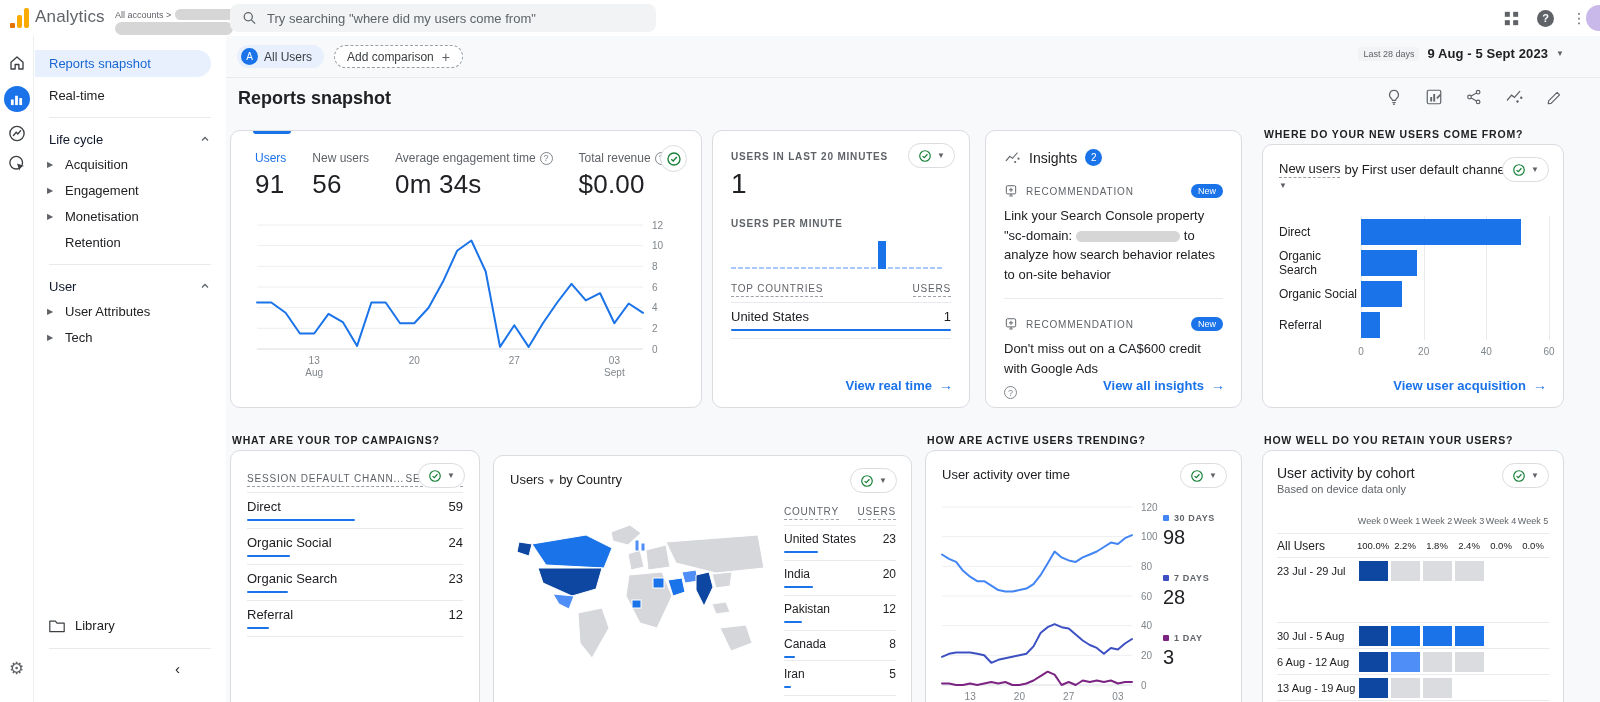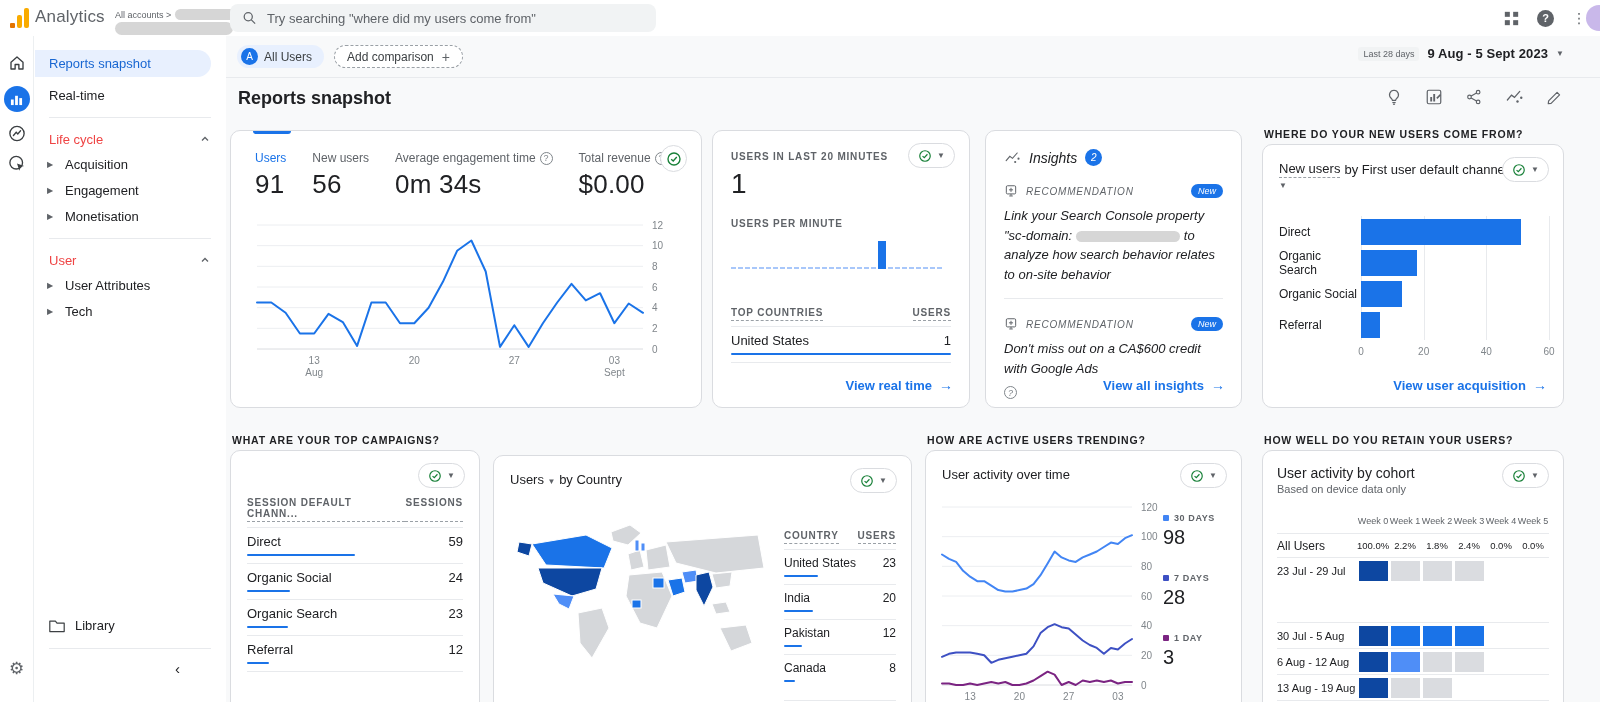--- a/index.html
+++ b/index.html
@@ -38,21 +38,21 @@
   
   .sidenav { position:absolute; left:35px; top:36px; width:191px; bottom:0; background:#fff; z-index:4; }
   .nav-pill { margin-top:14px; width:176px; height:27px; background:#e8f0fe; border-radius:0 16px 16px 0;
     display:flex; align-items:center; padding-left:14px; font-size:13px; color:#1967d2; cursor:pointer; }
   .nav-item { height:26px; display:flex; align-items:center; padding-left:14px; font-size:13px; color:#202124; cursor:pointer; }
   .nav-sub { padding-left:30px; }
   .nav-exp { position:relative; }
   .nav-exp .exp { position:absolute; left:12px; font-size:8px; color:#5f6368; }
   .nav-div { height:1px; background:#e8eaed; margin:9px 0 9px 14px; width:162px; }
   .nav-section { height:24px; display:flex; align-items:center; justify-content:space-between;
-    padding:0 16px 0 14px; font-size:13px; color:#ef4444; cursor:pointer; }
+    padding:0 16px 0 14px; font-size:13px; color:#0f172a; cursor:pointer; }
   .nav-gap { height:5px; }
   .library-row { position:absolute; left:0; top:582px; display:flex; align-items:center; gap:10px; padding-left:14px;
     font-size:13px; color:#202124; cursor:pointer; }
   .nav-bottom-div { position:absolute; left:14px; top:612px; width:162px; height:1px; background:#e8eaed; }
   .collapse-btn { position:absolute; left:140px; top:624px; font-size:15px; color:#202124; cursor:pointer; }
 
   
   .content { position:absolute; left:226px; top:36px; width:1374px; height:666px; background:#f8f9fa; overflow:hidden; }
   .chips-row { position:absolute; left:11px; top:9px; display:flex; gap:10px; align-items:center; }
   .seg-chip { height:23px; background:#e8f0fe; border-radius:12px; display:flex; align-items:center; gap:6px;
@@ -91,21 +91,21 @@
     display:flex; align-items:center; justify-content:center; }
   .tick { font-size:10px; fill:#80868b; }
 
   
   .rt-title, .mini-label { font-size:10px; color:#5f6368; letter-spacing:.8px; font-weight:bold; }
   .rt-value { font-size:28px; margin-top:6px; }
   .rt-strip { display:flex; align-items:flex-end; gap:2px; height:30px; margin-top:10px; }
   .rt-dash { width:5px; height:2px; background:#a8c7fa; }
   .rt-bar { width:8px; height:28px; background:#1a73e8; }
   .cols-head { display:flex; justify-content:space-between; border-bottom:1px solid #e8eaed; padding-bottom:5px; }
-  .col-h { font-size:10px; color:#5f6368; letter-spacing:.8px; font-weight:bold; border-bottom:1px dashed #9aa0a6; padding-bottom:2px;margin-top:24px; }
+  .col-h { font-size:10px; color:#5f6368; letter-spacing:.8px; font-weight:normal; border-bottom:1px dashed #9aa0a6; padding-bottom:2px; }
   .tbl-row { position:relative; border-bottom:1px solid #e8eaed; }
   .tbl-label { font-size:13px; color:#202124; }
   .tbl-value { position:absolute; right:0; top:0; font-size:13px; color:#202124; }
   .tbl-bar { height:2px; background:#1a73e8; border-radius:1px; }
 
   
   .ins-head { display:flex; align-items:center; gap:8px; }
   .ins-title { font-size:14px; color:#202124; }
   .ins-badge { width:17px; height:17px; border-radius:50%; background:#1a73e8; color:#fff; font-size:10px;
     display:flex; align-items:center; justify-content:center; }
@@ -231,20 +231,23 @@
     <span class="exp">▶</span>
     <span>Acquisition</span>
   </div>
   <div class="nav-item nav-sub nav-exp">
     <span class="exp">▶</span>
     <span>Engagement</span>
   </div>
   <div class="nav-item nav-sub nav-exp">
     <span class="exp">▶</span>
     <span>Monetisation</span>
+  </div>
+  <div class="nav-item nav-sub">
+    <span>Retention</span>
   </div>
   <div class="nav-div"></div>
   <div class="nav-section">
     <span>User</span>
     <svg width="10" height="10" viewBox="0 0 10 10">
       <path d="M2 6.5 L5 3.5 L8 6.5" fill="none" stroke="#5f6368" stroke-width="1.3"></path>
       </svg>
   </div>
   <div class="nav-item nav-sub nav-exp">
     <span class="exp">▶</span>
@@ -430,21 +433,21 @@
       </svg>
       <span class="caret">▼</span>
     </div>
     <div class="link">
       <span>View real time</span>
       <span class="arrow">→</span>
     </div>
   </section>
 
   <section class="card" style="left:759px; top:94px; width:257px; height:278px;">
-    <div style="position:absolute; left:18px; top:18px; right:18px;font-style:italic;">
+    <div style="position:absolute; left:18px; top:18px; right:18px;">
       <div class="ins-head">
         <svg width="17" height="16" viewBox="0 0 24 24">
           <path d="M2.5 16 L8 9.5 L12 12.5 L19 4.5" fill="none" stroke="#5f6368" stroke-width="1.7" stroke-linecap="round"></path>
           <circle cx="21" cy="13" r="1.6" fill="#5f6368"></circle>
             <circle cx="16" cy="18" r="1.6" fill="#5f6368"></circle>
         </svg>
         <span class="ins-title">Insights</span>
         <span class="ins-badge">2</span>
       </div>
       <div id="ins-items">
@@ -625,21 +628,21 @@
           <div class="tbl-row" style="padding: 6px 0px 7px;">
             <div class="tbl-label" style="font-size: 12px;">India</div>
             <div class="tbl-value" style="top: 6px; font-size: 12px;">20</div>
             <div class="tbl-bar" style="width: 26%; margin-top: 5px;"></div>
           </div>
           <div class="tbl-row" style="padding: 6px 0px 7px;">
             <div class="tbl-label" style="font-size: 12px;">Pakistan</div>
             <div class="tbl-value" style="top: 6px; font-size: 12px;">12</div>
             <div class="tbl-bar" style="width: 16%; margin-top: 5px;"></div>
           </div>
-          <div class="tbl-row" style="padding: 6px 0px 18px;">
+          <div class="tbl-row" style="padding: 6px 0px 2px;">
             <div class="tbl-label" style="font-size: 12px;">Canada</div>
             <div class="tbl-value" style="top: 6px; font-size: 12px;">8</div>
             <div class="tbl-bar" style="width: 10%; margin-top: 5px;"></div>
           </div>
           <div class="tbl-row" style="padding: 6px 0px 7px;">
             <div class="tbl-label" style="font-size: 12px;">Iran</div>
             <div class="tbl-value" style="top: 6px; font-size: 12px;">5</div>
             <div class="tbl-bar" style="width: 6%; margin-top: 5px;"></div>
           </div>
           <div class="tbl-row" style="padding: 6px 0px 7px;"></div>

